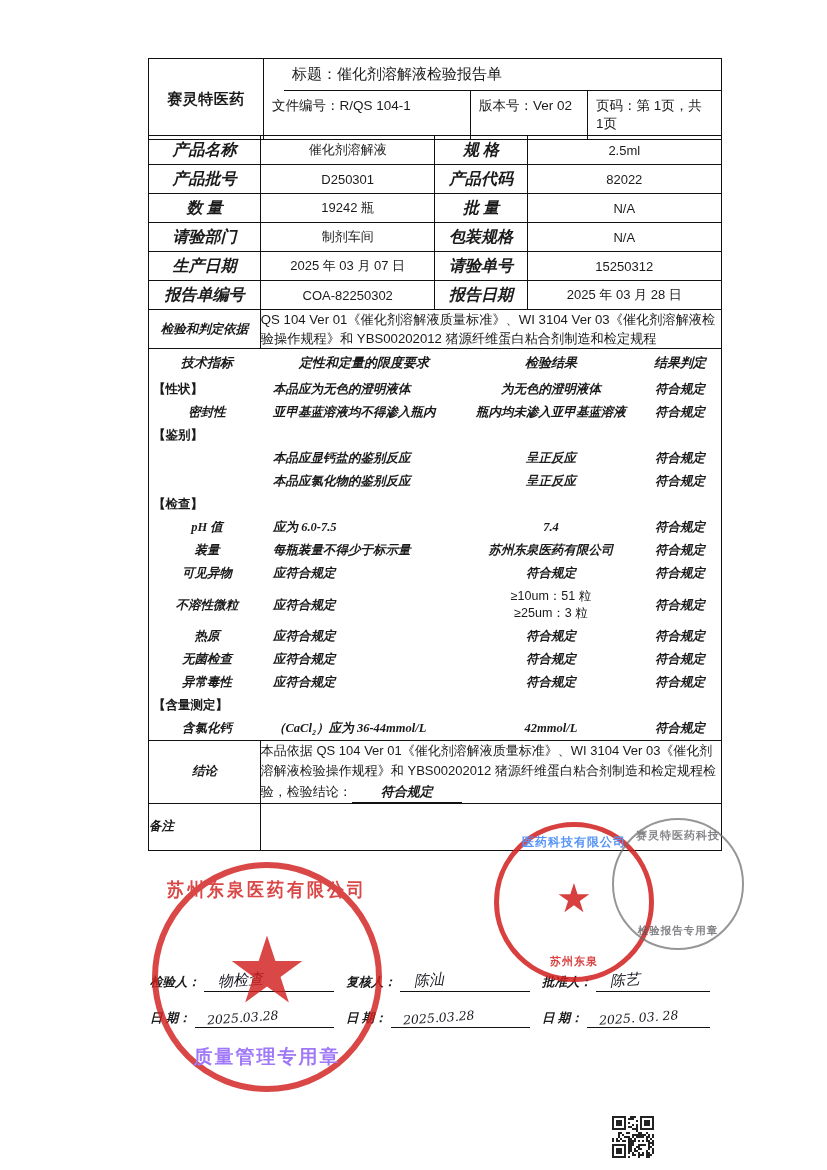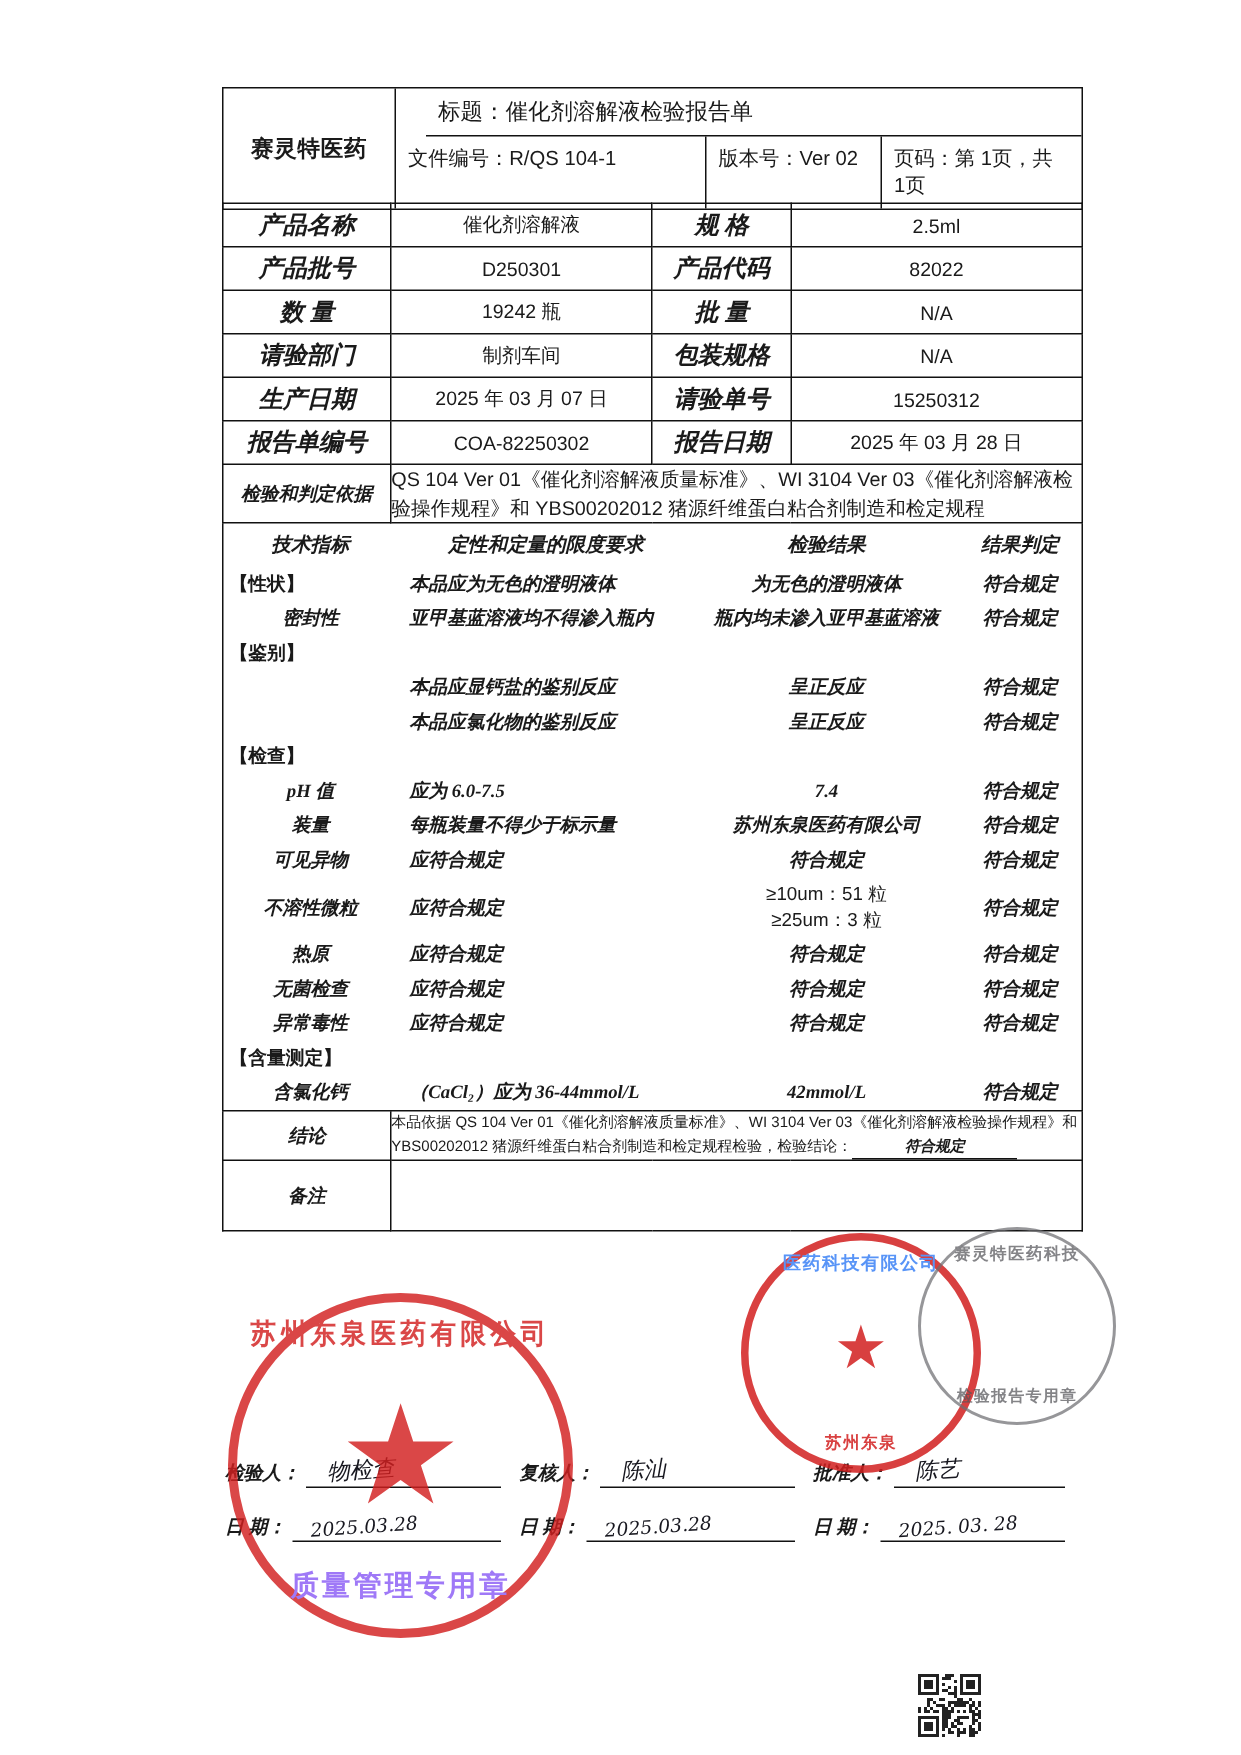--- a/index.html
+++ b/index.html
@@ -81,30 +81,30 @@
   .c-res{width:172px;text-align:center;font-style:italic;font-weight:bold;font-size:12.5px;}
   .c-jdg{text-align:center;font-style:italic;font-weight:bold;font-size:12.5px;margin-top:40px;}
   .hdr-row td{font-style:italic;font-weight:bold;font-size:13px;padding:5px 0 6px 0;}
   .grp td{text-align:left;padding-left:4px !important;font-style:normal;font-weight:bold;font-size:12.5px;}
   .grp .c-ind{text-align:left;padding-left:4px !important;}
   .num{font-family:"Liberation Sans","DejaVu Sans",sans-serif;font-style:normal;font-weight:normal;}
 
   
   .concl-lbl{text-align:center;font-style:italic;font-weight:bold;font-size:12.5px;}
   .concl-txt{
-    text-align:left;padding:4px 8px 6px 8px;line-height:1.55;font-size:10px;
+    text-align:left;padding:4px 8px 6px 8px;line-height:1.55;font-size:13px;
     font-family:"Liberation Sans","DejaVu Sans",sans-serif;
     margin-top:29px;
   }
   .concl-underline{
     display:inline-block;min-width:110px;text-align:center;
     border-bottom:1px solid #111;font-style:italic;font-weight:bold;
     font-family:"Liberation Serif","DejaVu Serif",serif;
   }
-  .remark-lbl{text-align:center;font-style:italic;font-weight:bold;font-size:12.5px;height:46px;}
+  .remark-lbl{text-align:left;font-style:italic;font-weight:bold;font-size:12.5px;height:46px;}
 
   
   .sig{
     position:absolute;left:150px;top:972px;width:572px;
     font-family:"Liberation Serif","DejaVu Serif",serif;
   }
   .sig-row{display:flex;align-items:flex-start;margin-bottom:16px;}
   .sig-group{display:flex;align-items:flex-end;}
   .sig-g1{width:196px;flex:0 0 196px;}
   .sig-g2{width:196px;flex:0 0 196px;}

